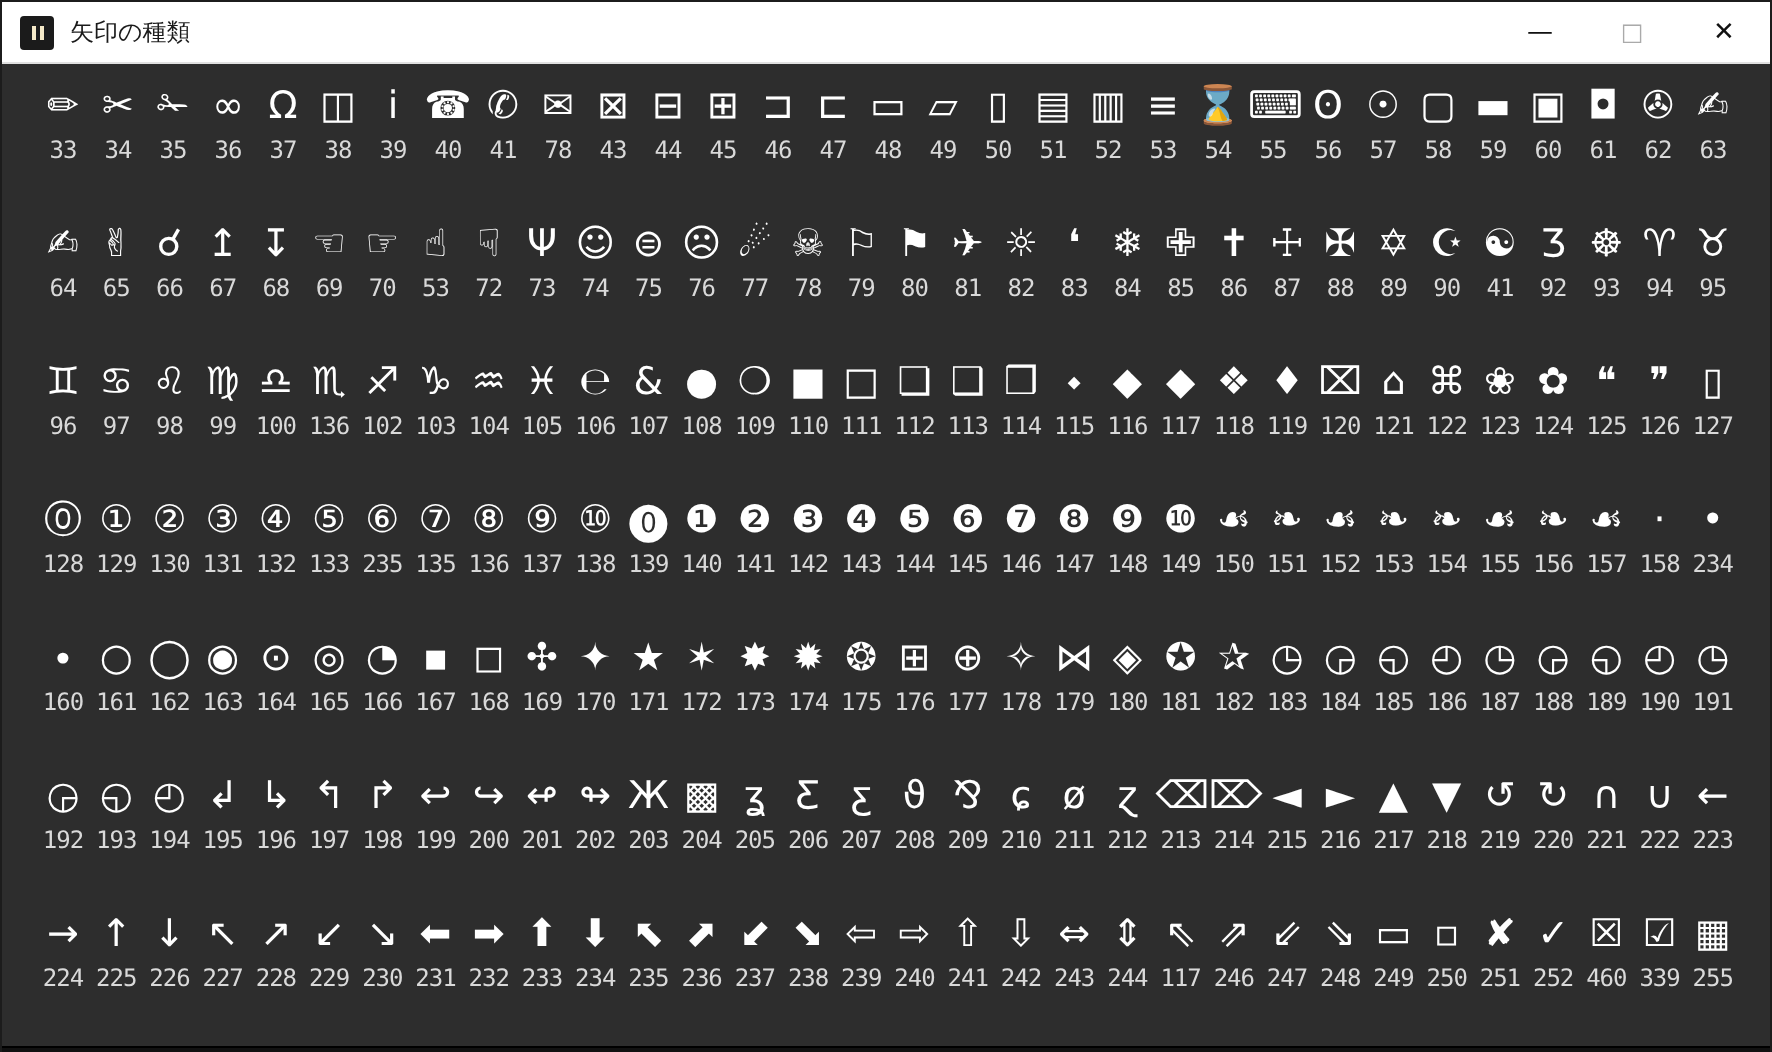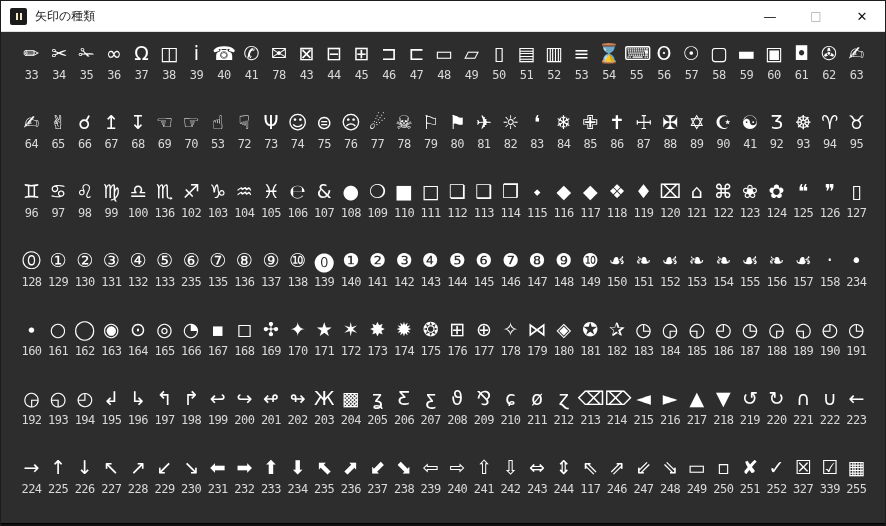--- a/index.html
+++ b/index.html
@@ -950,21 +950,21 @@
         <div class="cell">
           <div class="g">✘</div>
           <div class="n">251</div>
         </div>
         <div class="cell">
           <div class="g">✓</div>
           <div class="n">252</div>
         </div>
         <div class="cell">
           <div class="g">☒</div>
-          <div class="n">327</div>
+          <div class="n">460</div>
         </div>
         <div class="cell">
           <div class="g">☑</div>
           <div class="n">339</div>
         </div>
         <div class="cell">
           <div class="g">▦</div>
           <div class="n">255</div>
         </div>
       </div>

